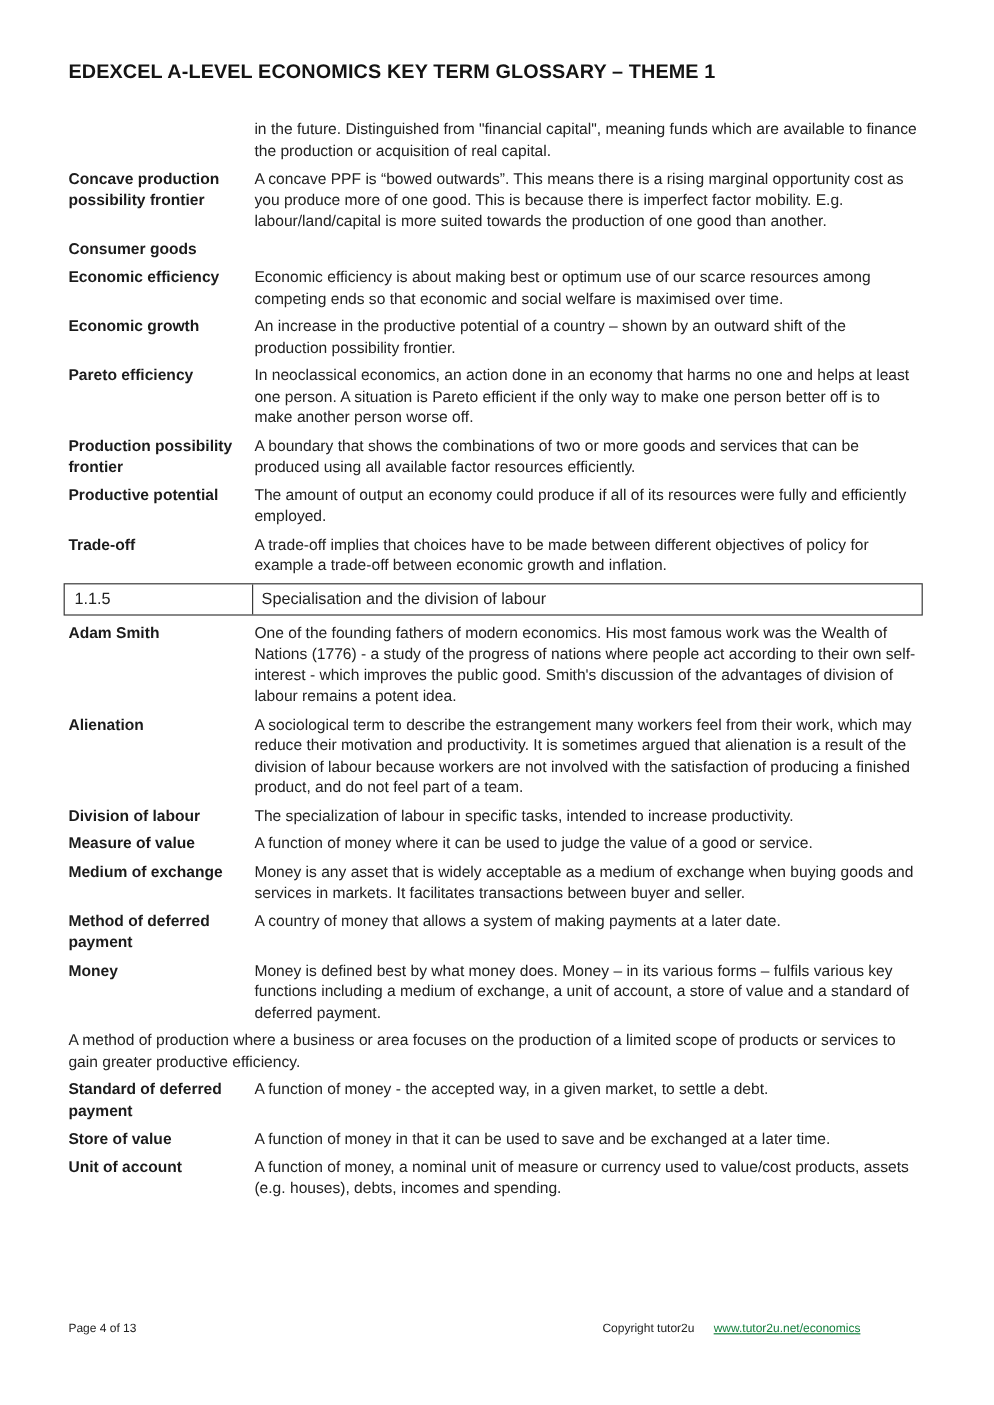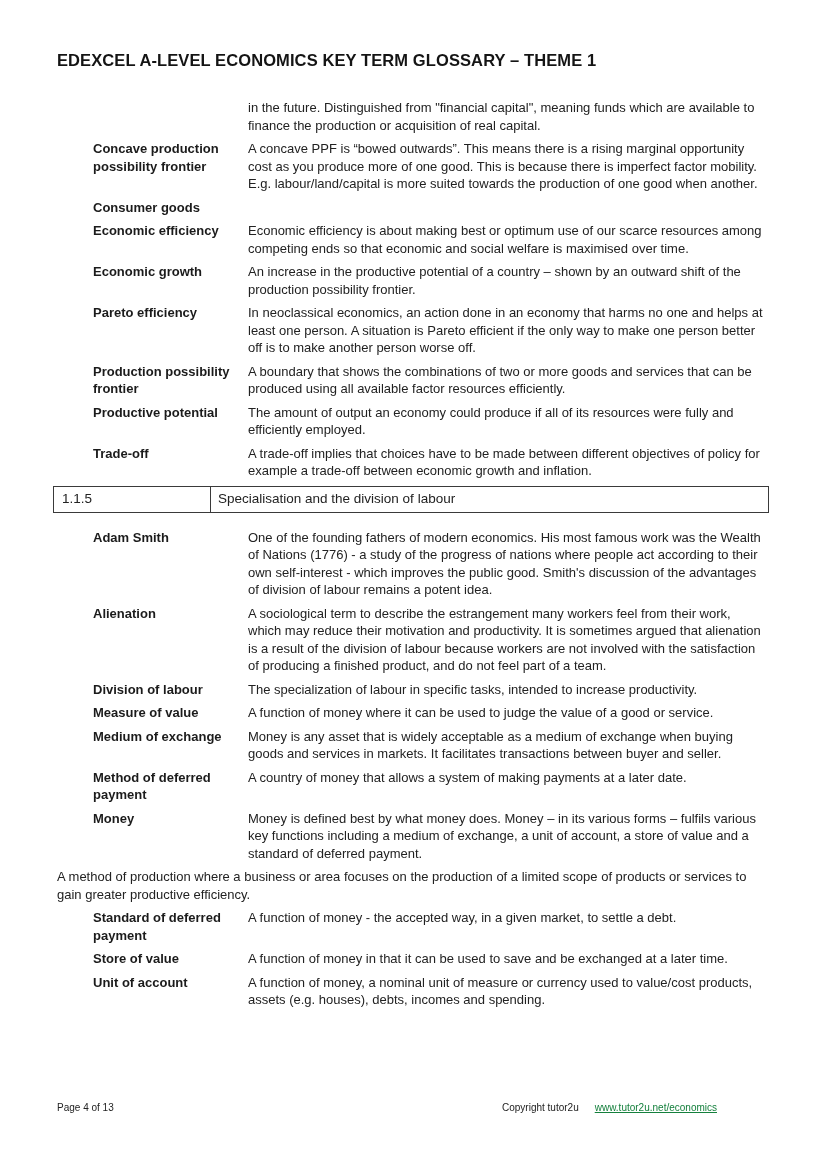--- a/index.html
+++ b/index.html
@@ -30,31 +30,30 @@
     margin-bottom:6px;
     font-size:13px;
     line-height:17.5px;
   }
   .term {
     flex:0 0 155px;
     padding-right:10px;
     box-sizing:border-box;
     font-weight:700;
     color:#1b1b1b;
-    margin-left:36px;
   }
   .def {
     flex:1;
     white-space:pre-wrap;
     color:#222222;
   }
   .section-box {
     display:flex;
     box-sizing:border-box;
-    margin:0 0 16px -4px;
+    margin:0 0 6px -4px;
     width:716px;
     border:1.3px solid #3a3a3a;
     font-size:13.5px;
     line-height:18px;
     color:#222222;
   }
   .section-code {
     flex:0 0 157px;
     box-sizing:border-box;
     border-right:1.3px solid #3a3a3a;
@@ -91,21 +90,21 @@
 
     <div class="glossary">
 
       <div class="row">
         <div class="term"></div>
         <div class="def">in the future. Distinguished from "financial capital", meaning funds which are available to finance the production or acquisition of real capital.</div>
       </div>
 
       <div class="row">
         <div class="term">Concave production possibility frontier</div>
-        <div class="def">A concave PPF is “bowed outwards”. This means there is a rising marginal opportunity cost as you produce more of one good. This is because there is imperfect factor mobility. E.g. labour/land/capital is more suited towards the production of one good when another.</div>
+        <div class="def">A concave PPF is “bowed outwards”. This means there is a rising marginal opportunity cost as you produce more of one good. This is because there is imperfect factor mobility. E.g. labour/land/capital is more suited towards the production of one good than another.</div>
       </div>
       <div class="row">
         <div class="term">Consumer goods</div>
       </div>
       <div class="row">
         <div class="term">Economic efficiency</div>
         <div class="def">Economic efficiency is about making best or optimum use of our scarce resources among competing ends so that economic and social welfare is maximised over time.</div>
       </div>
       <div class="row">
         <div class="term">Economic growth</div>

